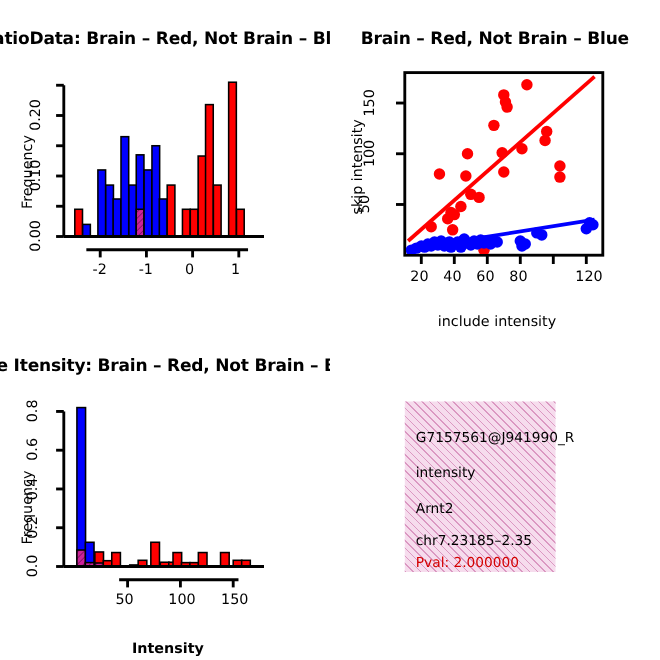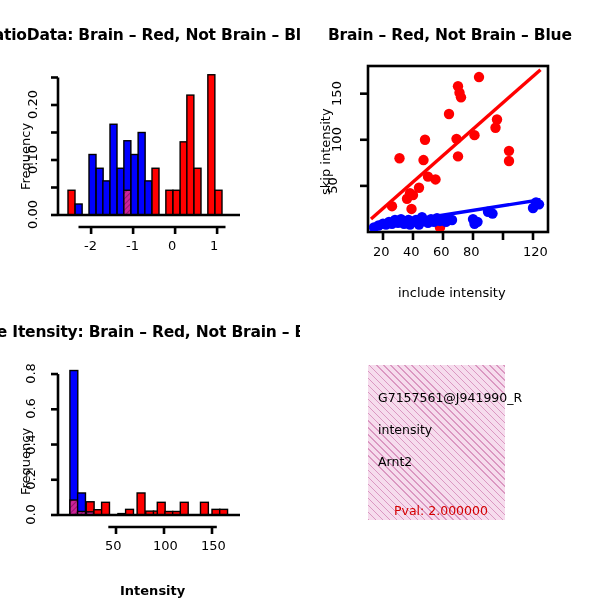--- a/index.html
+++ b/index.html
@@ -309,15 +309,16 @@
       <div class="tick-label" style="left: 153px; top: 238px;">100</div>
       <div class="tick-label" style="left: 201px; top: 238px;">150</div>
     </div>
 </div>
 
 <div class="panel" id="panel-info">
   <div id="info-box">
     <div class="info-line" style="left:10px; top:25px;">G7157561@J941990_R</div>
     <div class="info-line" style="left:10px; top:57px;">intensity</div>
     <div class="info-line" style="left:10px; top:89px;">Arnt2</div>
-    <div class="info-line pval" style="left:10px; top:138px;margin-left:16px;">Pval: 2.000000</div>
+    <div class="info-line" style="left:10px; top:118px;">chr7.23185–2.35</div>
+    <div class="info-line pval" style="left:10px; top:138px;">Pval: 2.000000</div>
   </div>
 </div>
 
 </body></html>

